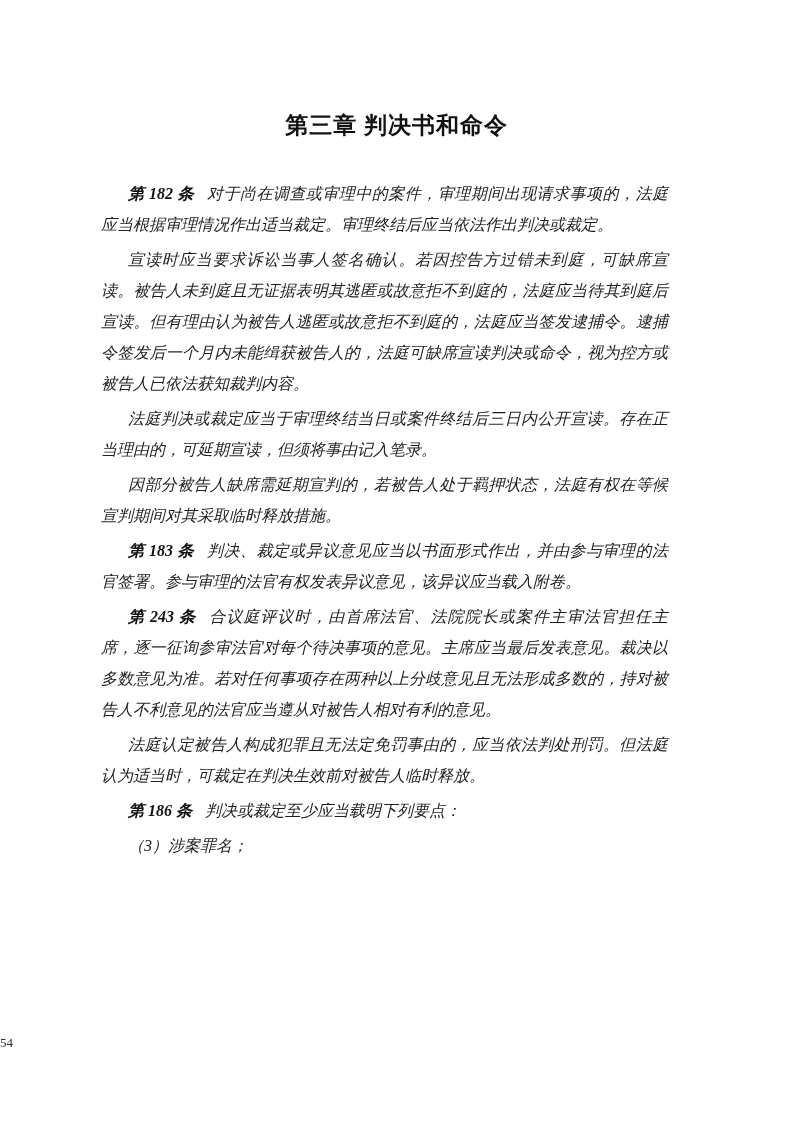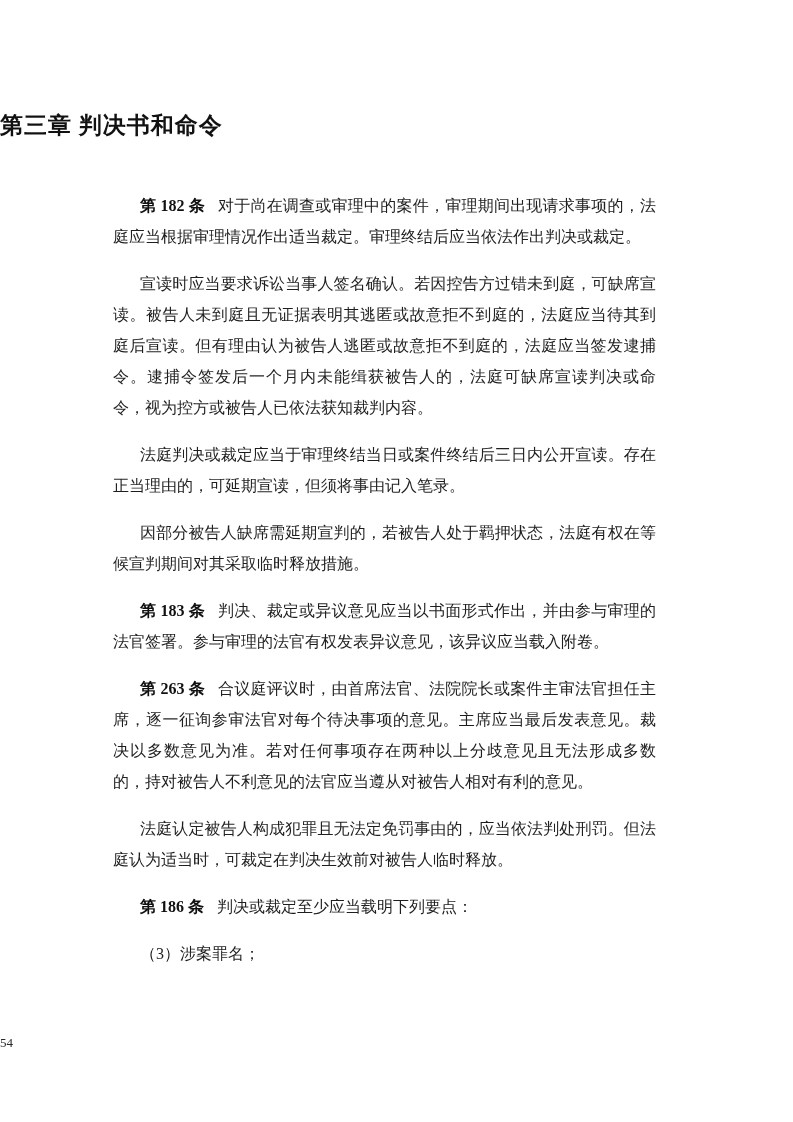--- a/index.html
+++ b/index.html
@@ -14,42 +14,44 @@
     height: 1122px;
     background: #ffffff;
     overflow: hidden;
     color: #1c1c1c;
   }
   .doc-title {
     position: absolute;
     top: 110px;
     left: 0;
     width: 100%;
+    text-align: center;
     font-size: 23px;
     font-weight: bold;
     letter-spacing: 1px;
     line-height: 32px;
     margin: 0;
     color: #111111;
   }
   .doc-body {
     position: absolute;
     top: 174px;
     left: 97px;
     width: 575px;
     font-size: 16px;
     line-height: 31px;
     text-align: justify;
     text-justify: inter-ideograph;
     color: #1e1e1e;
   }
   .doc-body p {
-    margin: 16px;
+    margin: 4px;
     padding: 0;
     text-indent: 27px;
+    font-style: italic;
   }
   .article-label {
     font-weight: bold;
     margin-right: 13px;
     color: #111111;
   }
   .page-footer {
     position: absolute;
     top: 1034px;
     left: 0;
@@ -65,21 +67,21 @@
 
 <div class="page">
   <h1 class="doc-title">第三章 判决书和命令</h1>
 
   <div class="doc-body" id="doc-body">
       <p><b class="article-label">第 182 条</b><span>对于尚在调查或审理中的案件，审理期间出现请求事项的，法庭应当根据审理情况作出适当裁定。审理终结后应当依法作出判决或裁定。</span></p>
       <p><span>宣读时应当要求诉讼当事人签名确认。若因控告方过错未到庭，可缺席宣读。被告人未到庭且无证据表明其逃匿或故意拒不到庭的，法庭应当待其到庭后宣读。但有理由认为被告人逃匿或故意拒不到庭的，法庭应当签发逮捕令。逮捕令签发后一个月内未能缉获被告人的，法庭可缺席宣读判决或命令，视为控方或被告人已依法获知裁判内容。</span></p>
       <p><span>法庭判决或裁定应当于审理终结当日或案件终结后三日内公开宣读。存在正当理由的，可延期宣读，但须将事由记入笔录。</span></p>
       <p><span>因部分被告人缺席需延期宣判的，若被告人处于羁押状态，法庭有权在等候宣判期间对其采取临时释放措施。</span></p>
       <p><b class="article-label">第 183 条</b><span>判决、裁定或异议意见应当以书面形式作出，并由参与审理的法官签署。参与审理的法官有权发表异议意见，该异议应当载入附卷。</span></p>
-      <p><b class="article-label">第 263 条</b><span>合议庭评议时，由首席法官、法院院长或案件主审法官担任主席，逐一征询参审法官对每个待决事项的意见。主席应当最后发表意见。裁决以多数意见为准。若对任何事项存在两种以上分歧意见且无法形成多数的，持对被告人不利意见的法官应当遵从对被告人相对有利的意见。</span></p>
+      <p><b class="article-label">第 243 条</b><span>合议庭评议时，由首席法官、法院院长或案件主审法官担任主席，逐一征询参审法官对每个待决事项的意见。主席应当最后发表意见。裁决以多数意见为准。若对任何事项存在两种以上分歧意见且无法形成多数的，持对被告人不利意见的法官应当遵从对被告人相对有利的意见。</span></p>
       <p><span>法庭认定被告人构成犯罪且无法定免罚事由的，应当依法判处刑罚。但法庭认为适当时，可裁定在判决生效前对被告人临时释放。</span></p>
       <p><b class="article-label">第 186 条</b><span>判决或裁定至少应当载明下列要点：</span></p>
       <p><span>（3）涉案罪名；</span></p>
     </div>
 
   <div class="page-footer">
     <span>54</span>
   </div>
 </div>
 

